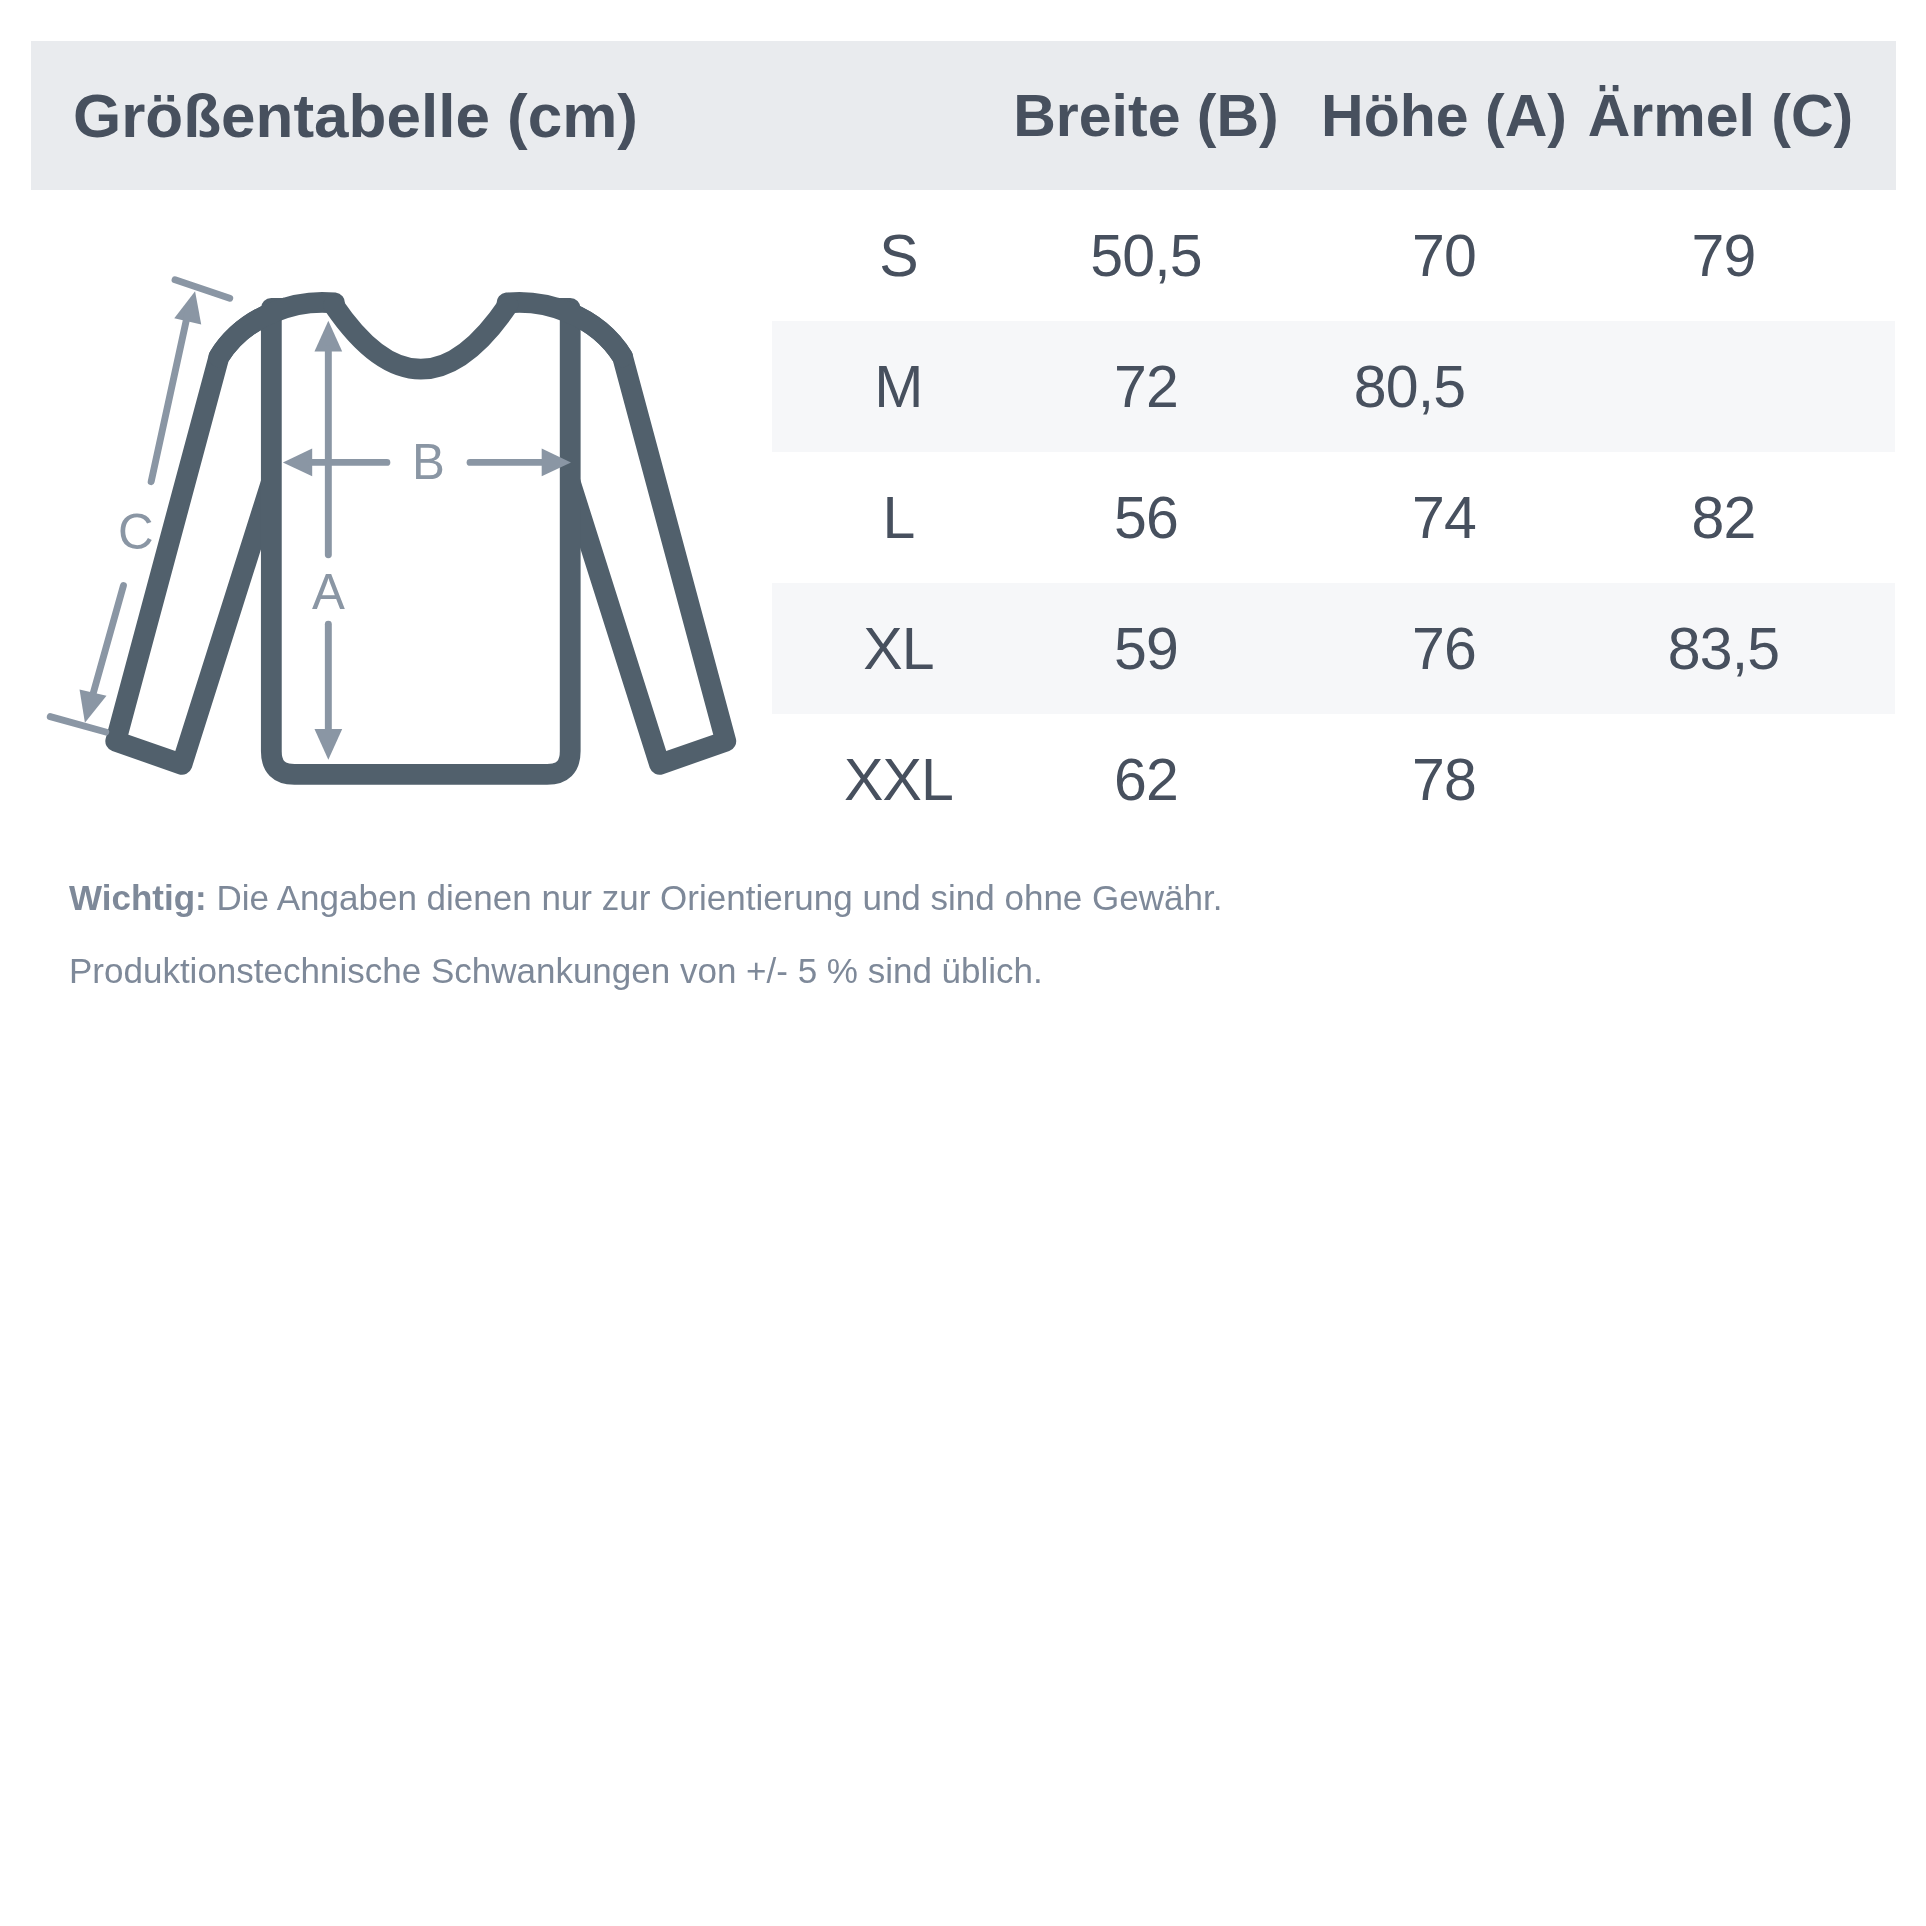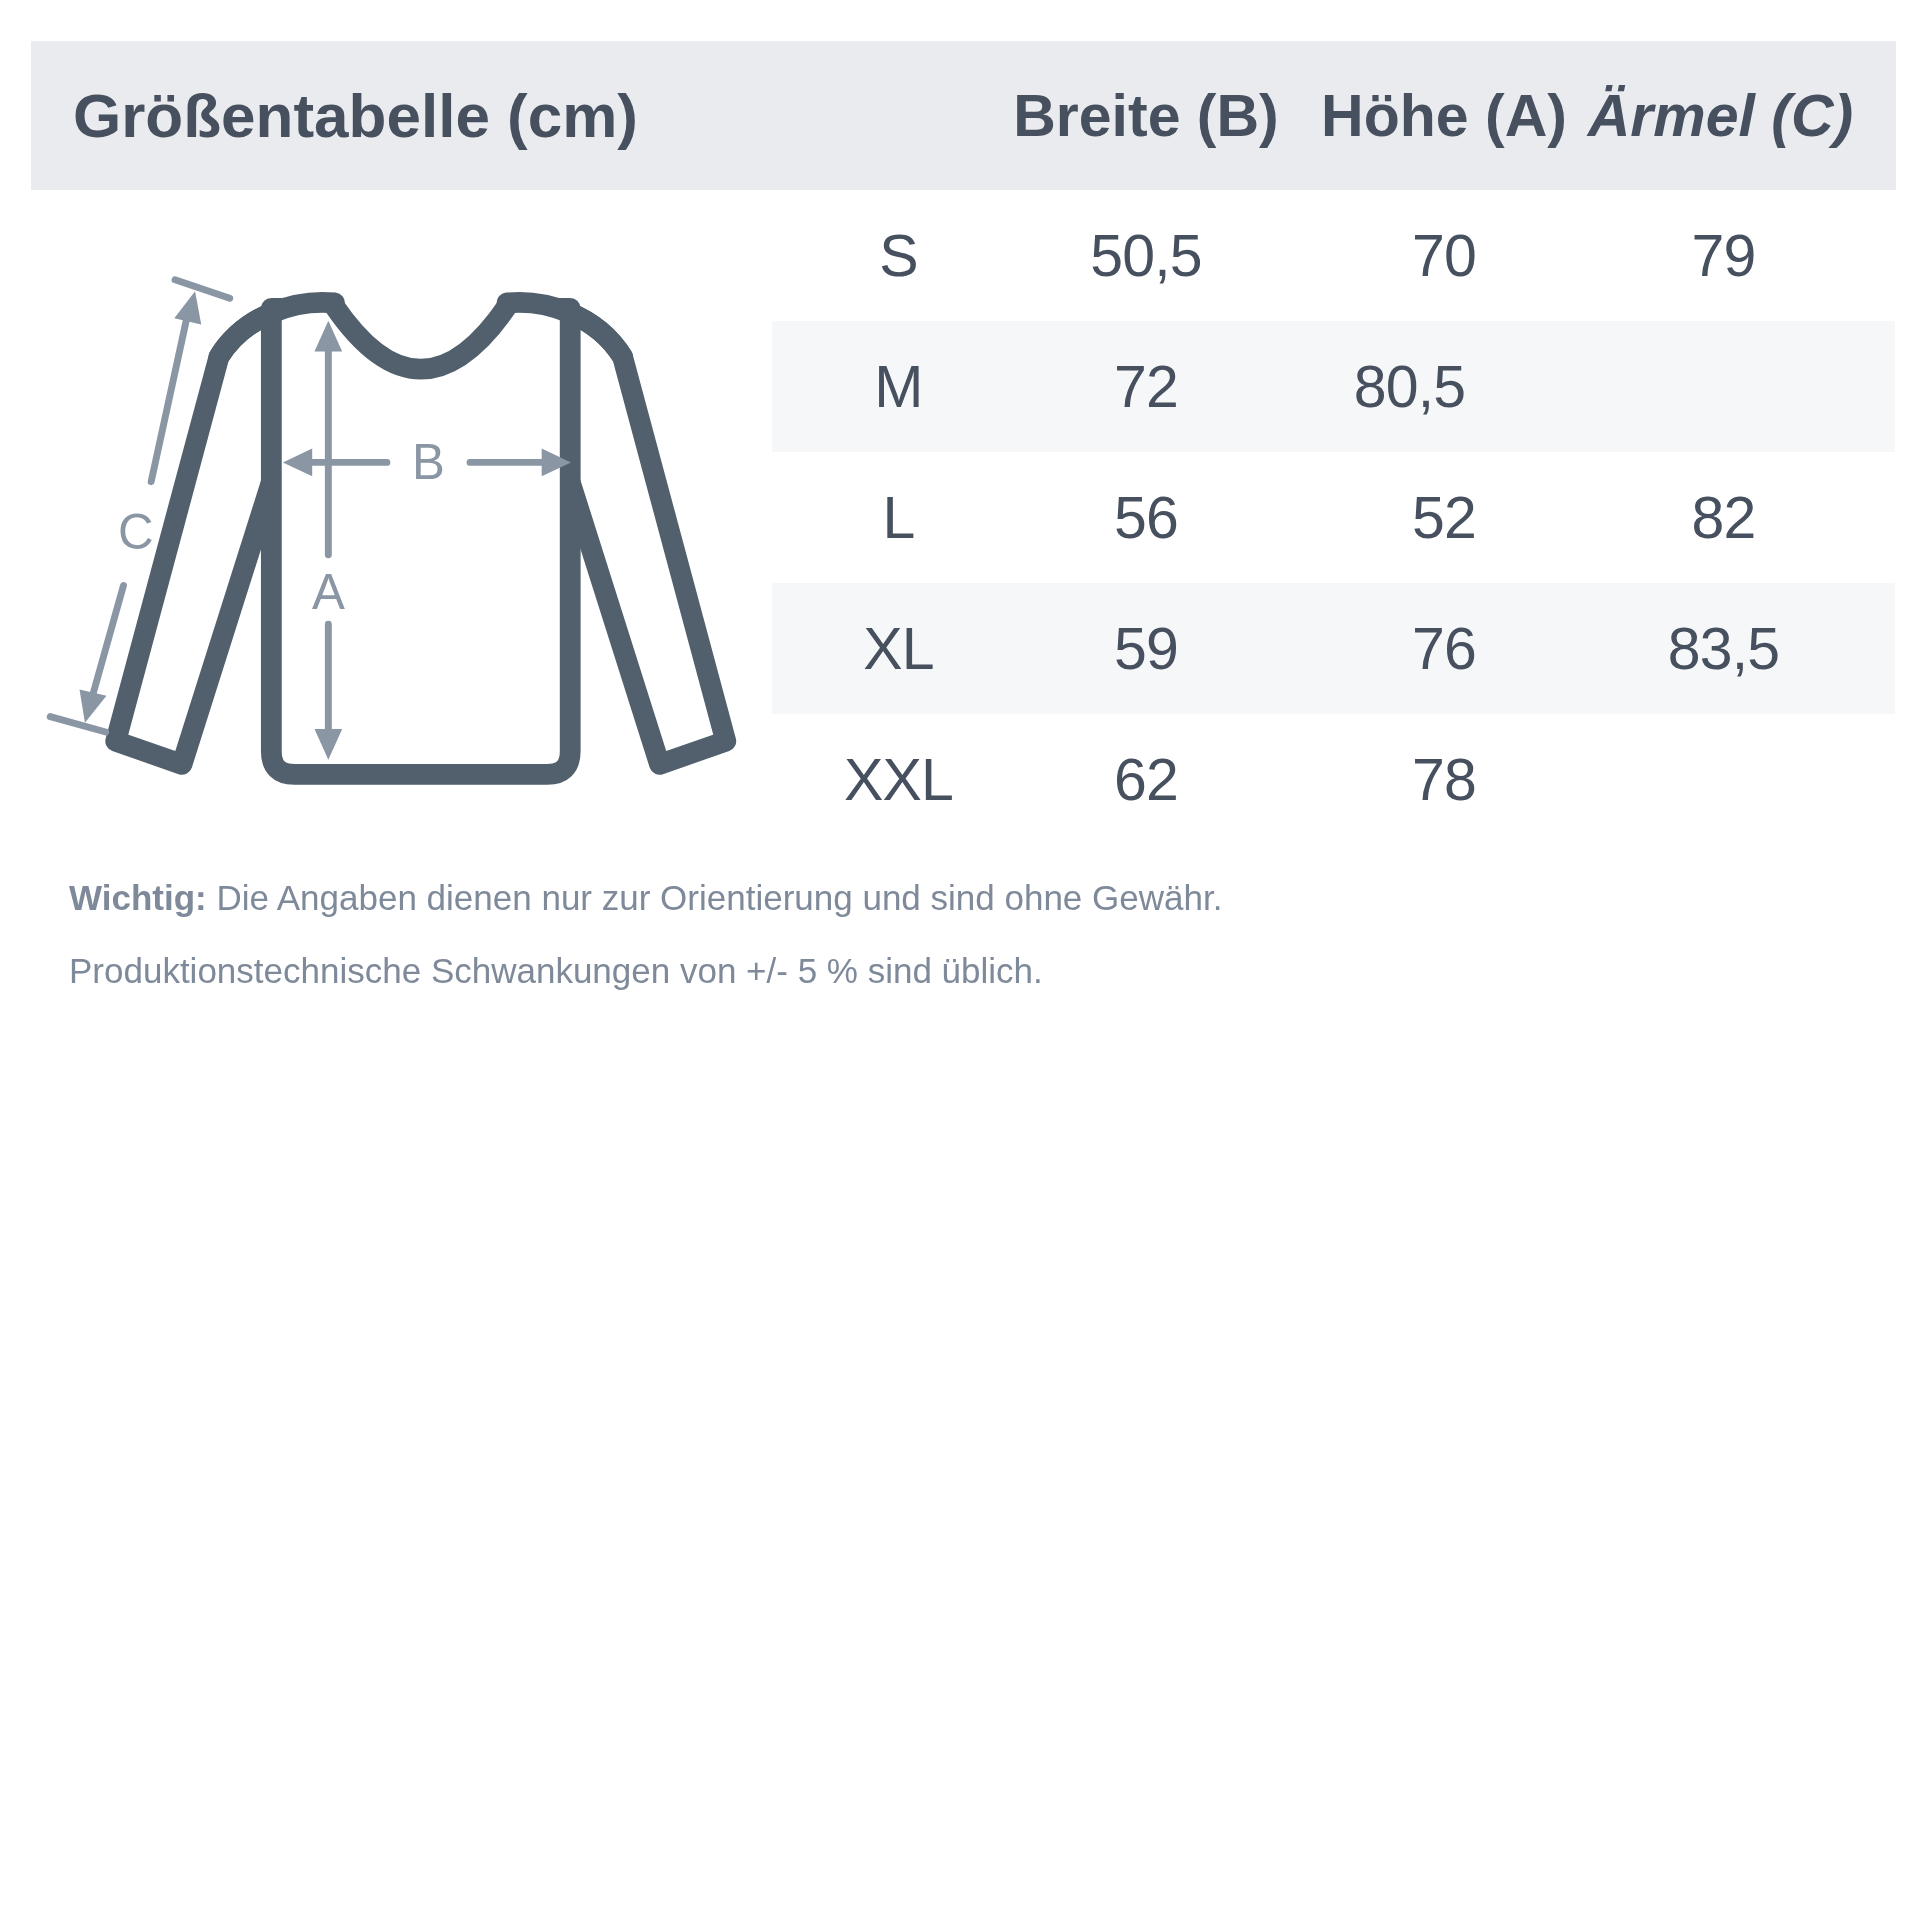--- a/index.html
+++ b/index.html
@@ -26,21 +26,21 @@
     font-size:62px;font-weight:bold;color:var(--dark-text);
   }
   .header-cols{
     position:absolute;left:741px;top:0;width:1123px;height:149px;
     display:grid;grid-template-columns:253px 242px 354px 274px;
   }
   .header-cols .hcell{
     display:flex;align-items:center;justify-content:center;
     font-size:59px;font-weight:bold;color:var(--dark-text);white-space:nowrap;
   }
-  .header-cols .hcell.last{padding-right:75px;font-style:italic;}
+  .header-cols .hcell.last{padding-right:75px;}
 
   
   .size-table{position:absolute;left:772px;top:190px;width:1123px;}
   .trow{
     display:grid;grid-template-columns:253px 242px 354px 274px;height:131px;
   }
   .trow.alt{background:var(--alt-row-bg);}
   .tcell{
     display:flex;align-items:center;justify-content:center;
     font-size:59px;color:var(--dark-text);letter-spacing:-0.8px;white-space:nowrap;
@@ -129,21 +129,21 @@
       <div class="tcell last">79</div>
     </div>
     <div class="trow alt">
       <div class="tcell">M</div>
       <div class="tcell">72</div>
       <div class="tcell last">80,5</div>
     </div>
     <div class="trow">
       <div class="tcell">L</div>
       <div class="tcell">56</div>
-      <div class="tcell">52</div>
+      <div class="tcell">74</div>
       <div class="tcell last">82</div>
     </div>
     <div class="trow alt">
       <div class="tcell">XL</div>
       <div class="tcell">59</div>
       <div class="tcell">76</div>
       <div class="tcell last">83,5</div>
     </div>
     <div class="trow">
       <div class="tcell">XXL</div>

